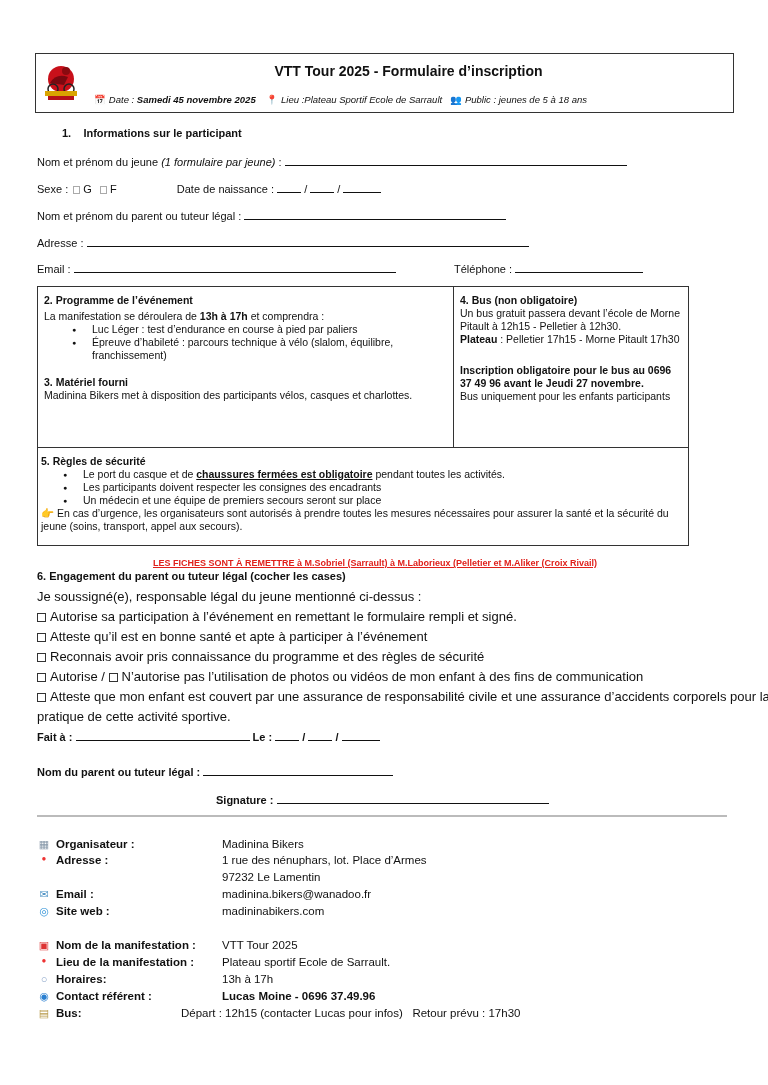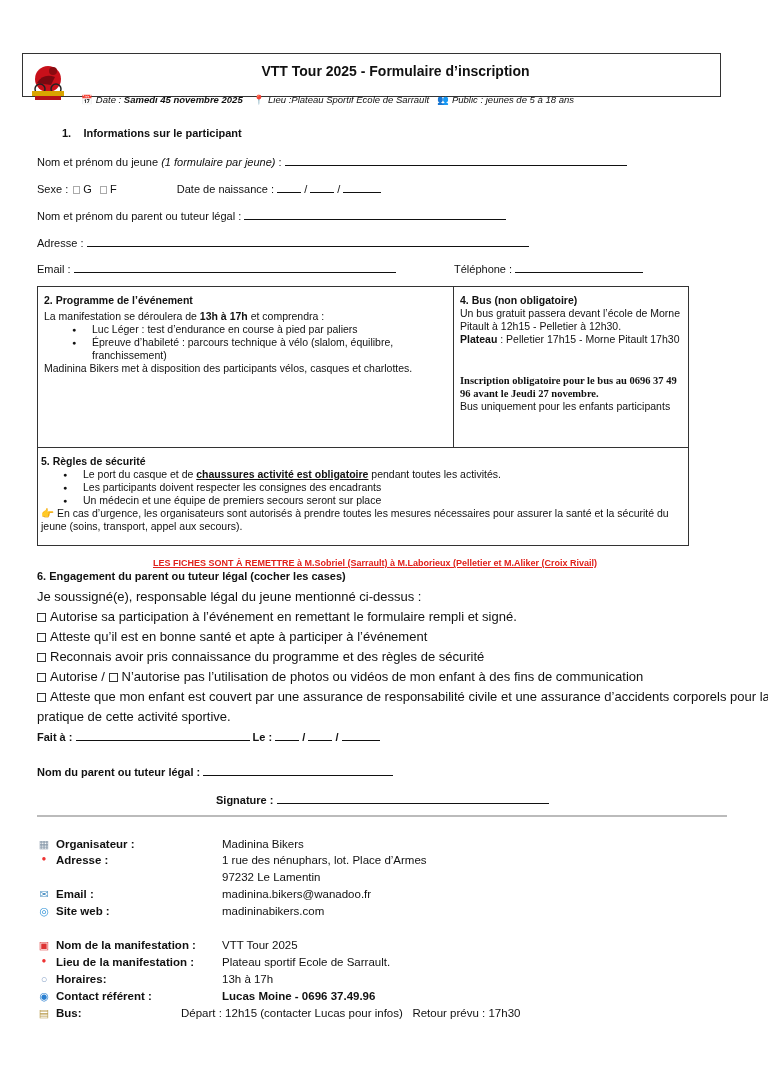--- a/index.html
+++ b/index.html
@@ -1,19 +1,19 @@
 <!DOCTYPE html>
 <html><head>
   <meta charset="utf-8">
   <style>
     * { box-sizing: border-box; margin: 0; padding: 0; }
     html, body { width: 768px; height: 1085px; background: #ffffff; }
     body { font-family: "Liberation Sans", sans-serif; color: #111; font-size: 11px; position: relative; overflow: hidden; }
 
-    .header-box { position: absolute; left: 22px; top: 53px; width: 699px; height: 44px; border: 1.5px solid #333; }
+    .header-box { position: absolute; left: 35px; top: 53px; width: 699px; height: 60px; border: 1.5px solid #333; }
     .logo { position: absolute; left: 6px; top: 9px; width: 38px; height: 38px; }
     .doc-title { position: absolute; left: 0; right: 0; top: 9px; text-align: center; font-size: 14px; font-weight: bold; padding-left: 48px; }
     .meta-line { position: absolute; left: 58px; top: 40px; font-size: 9.5px; font-style: italic; white-space: nowrap; }
     .meta-line b { font-weight: bold; }
     .meta-icon { display: inline-block; font-style: normal; margin-right: 3px; }
 
     .sec1-title { position: absolute; left: 62px; top: 127px; font-size: 11px; font-weight: bold; }
     .field-line { position: absolute; left: 37px; font-size: 11px; white-space: nowrap; }
     .blank { display: inline-block; border-bottom: 1px solid #111; height: 11px; vertical-align: baseline; }
     .chk-small { display: inline-block; width: 7px; height: 8px; border: 1px solid #aaa; margin: 0 3px 0 2px; vertical-align: -1px; }
@@ -93,35 +93,36 @@
 <div class="prog-box">
   <div class="prog-left">
     <div class="box-h">2. Programme de l’événement</div>
     <div style="margin-top:3px;">
       <span>La manifestation se déroulera de </span><b>13h à 17h</b><span> et comprendra :</span>
     </div>
     <ul class="bul">
       <li>Luc Léger : test d’endurance en course à pied par paliers</li>
       <li>Épreuve d’habileté : parcours technique à vélo (slalom, équilibre, franchissement)</li>
     </ul>
+    <div class="box-h" style="margin-top:14px;">3. Matériel fourni</div>
     <div>Madinina Bikers met à disposition des participants vélos, casques et charlottes.</div>
   </div>
   <div class="prog-right">
     <div class="box-h">4. Bus (non obligatoire)</div>
     <div>Un bus gratuit passera devant l’école de Morne Pitault à 12h15 - Pelletier à 12h30.</div>
     <div><b>Plateau</b><span> : Pelletier 17h15 - Morne Pitault 17h30</span></div>
-    <div class="bold" style="margin-top:28px;font-family:Liberation Serif, serif;">Inscription obligatoire pour le bus au 0696 37 49 96 avant le Jeudi 27 novembre.</div>
+    <div class="bold" style="margin-top:18px;">Inscription obligatoire pour le bus au 0696 37 49 96 avant le Jeudi 27 novembre.</div>
     <div>Bus uniquement pour les enfants participants</div>
   </div>
 </div>
 
 <div class="safety-box">
   <div class="box-h">5. Règles de sécurité</div>
   <ul class="bul" style="padding-left:22px;">
-    <li><span>Le port du casque et de </span><span class="u">chaussures activité est obligatoire</span><span> pendant toutes les activités.</span></li>
+    <li><span>Le port du casque et de </span><span class="u">chaussures fermées est obligatoire</span><span> pendant toutes les activités.</span></li>
     <li>Les participants doivent respecter les consignes des encadrants</li>
     <li>Un médecin et une équipe de premiers secours seront sur place</li>
   </ul>
   <div><span style="color:#f5a623;">👉</span><span> En cas d’urgence, les organisateurs sont autorisés à prendre toutes les mesures nécessaires pour assurer la santé et la sécurité du jeune (soins, transport, appel aux secours).</span></div>
 </div>
 
 <div class="red-notice">LES FICHES SONT À REMETTRE à M.Sobriel (Sarrault) à M.Laborieux (Pelletier et M.Aliker (Croix Rivail)</div>
 
 <div class="sec6-title">6. Engagement du parent ou tuteur légal (cocher les cases)</div>
 <div class="txt" style="top:589px;">Je soussigné(e), responsable légal du jeune mentionné ci-dessus :</div>

